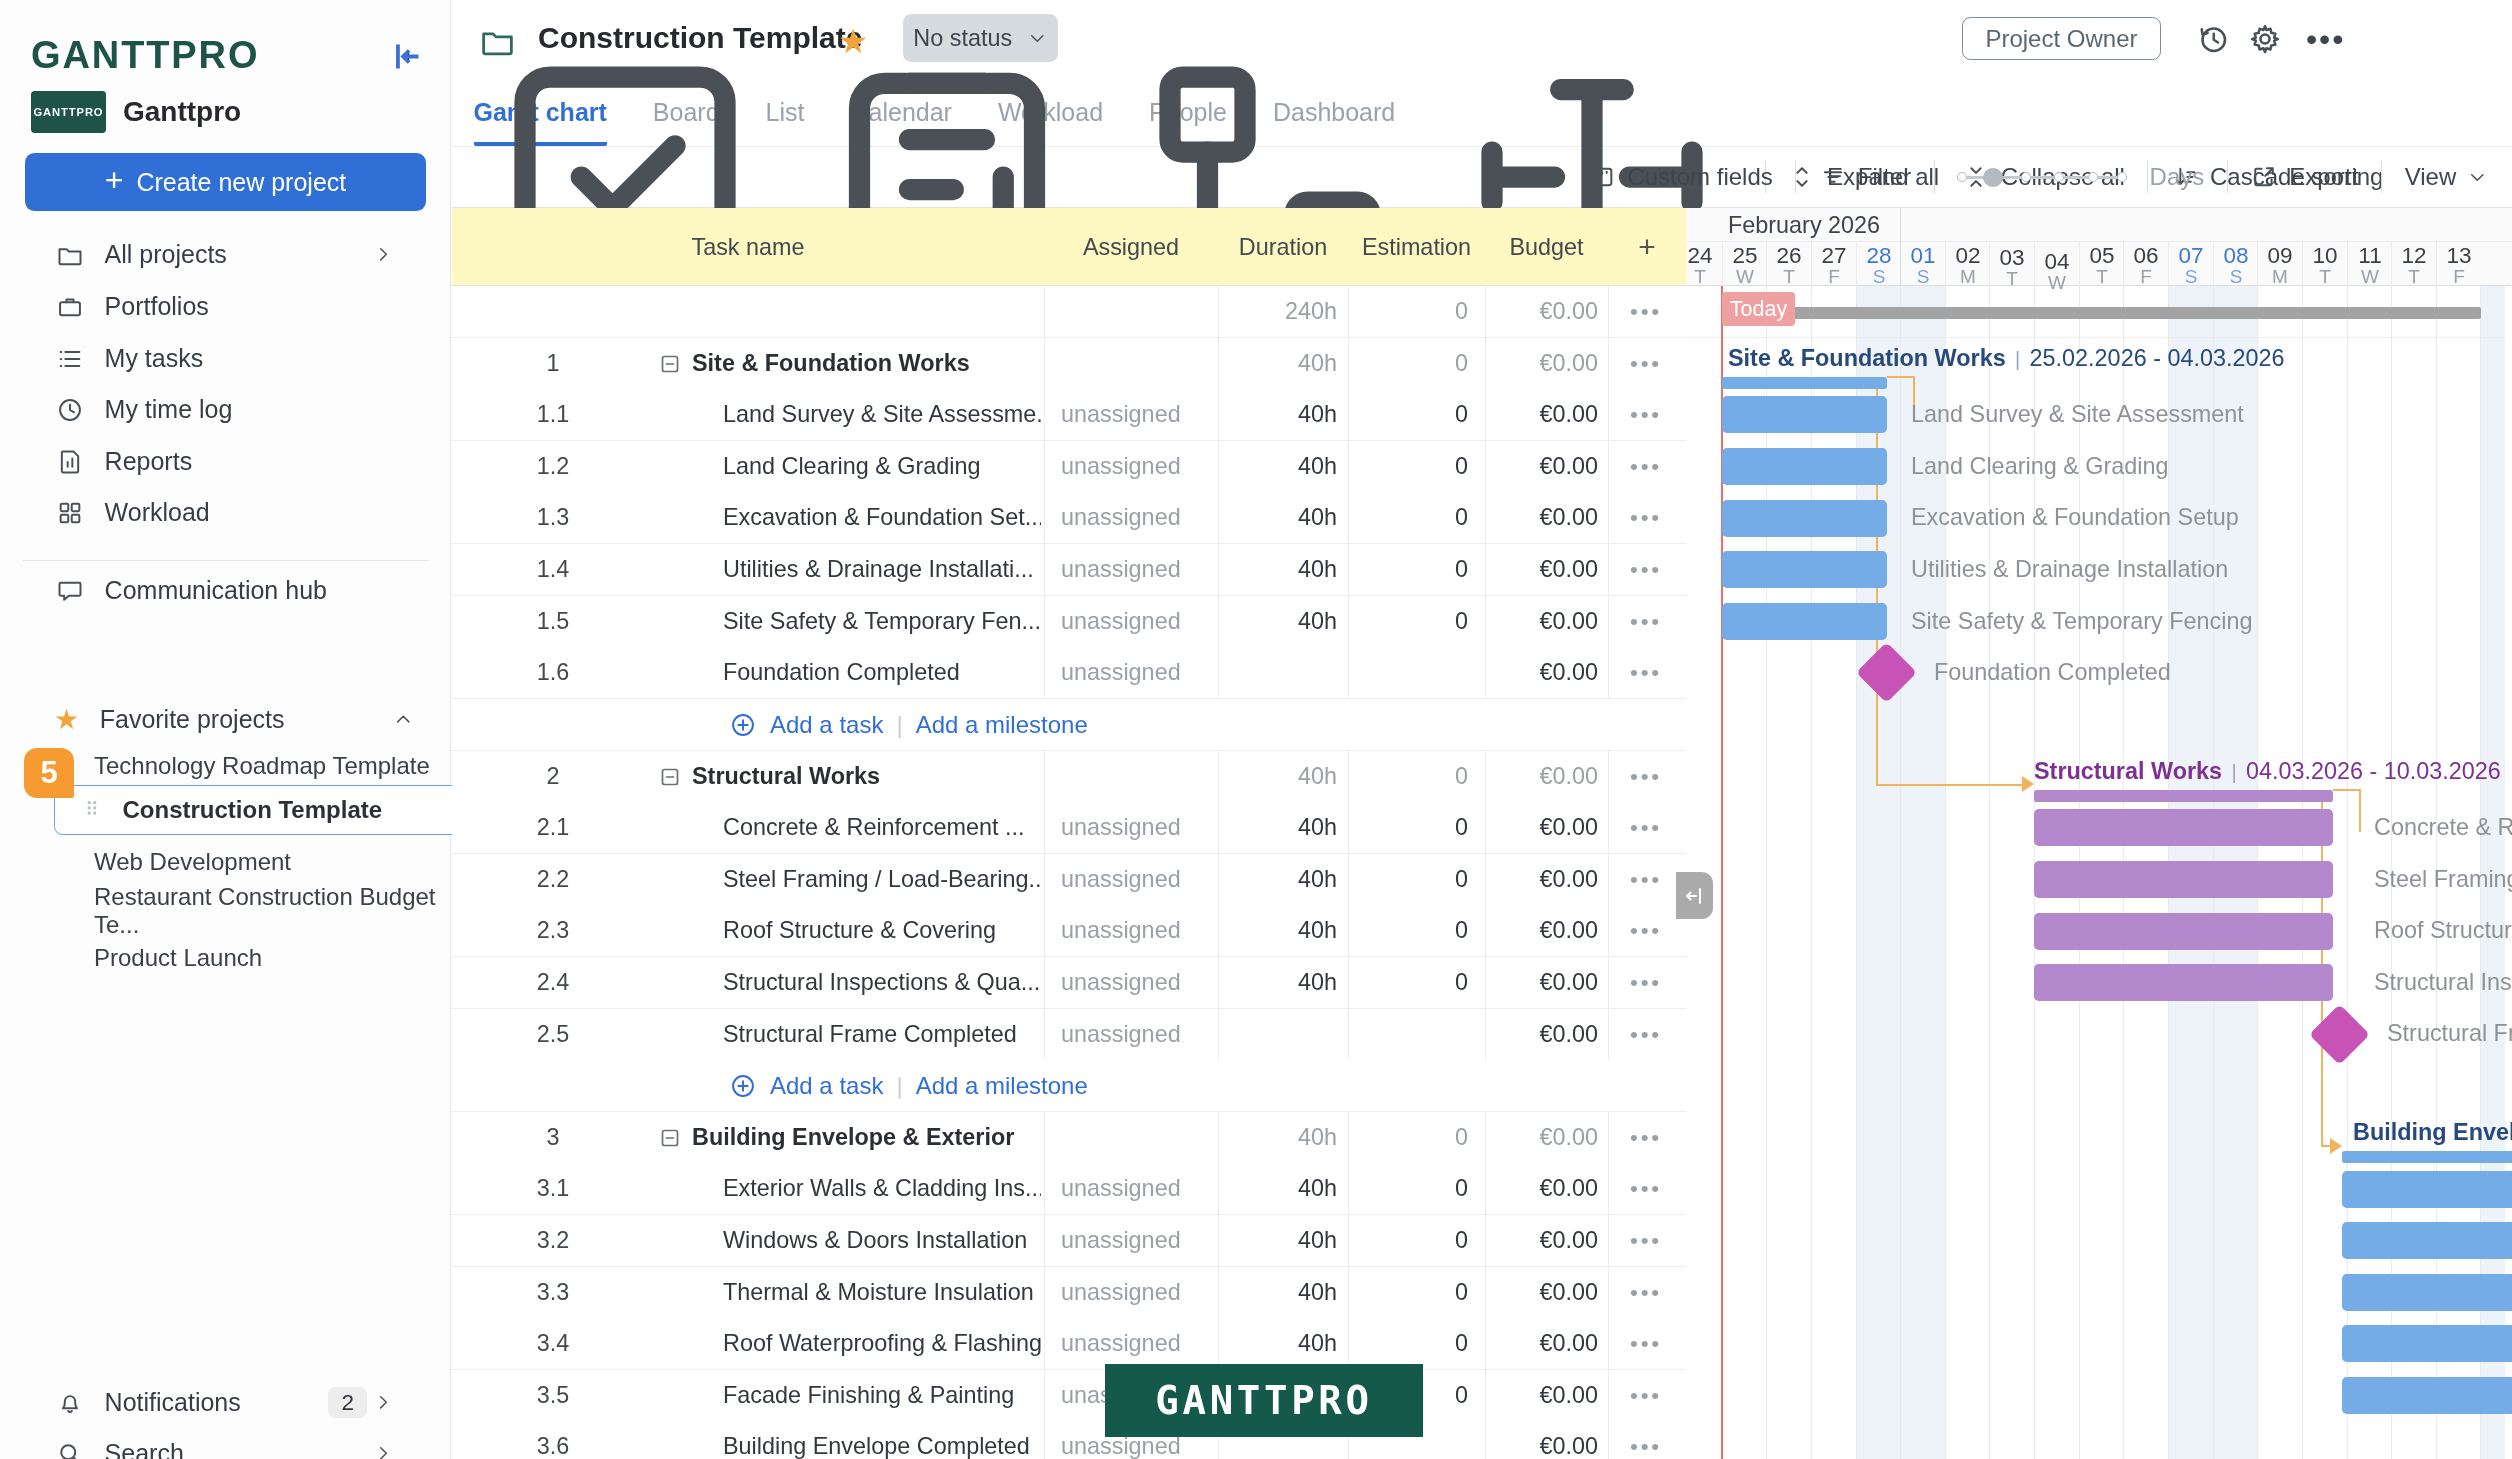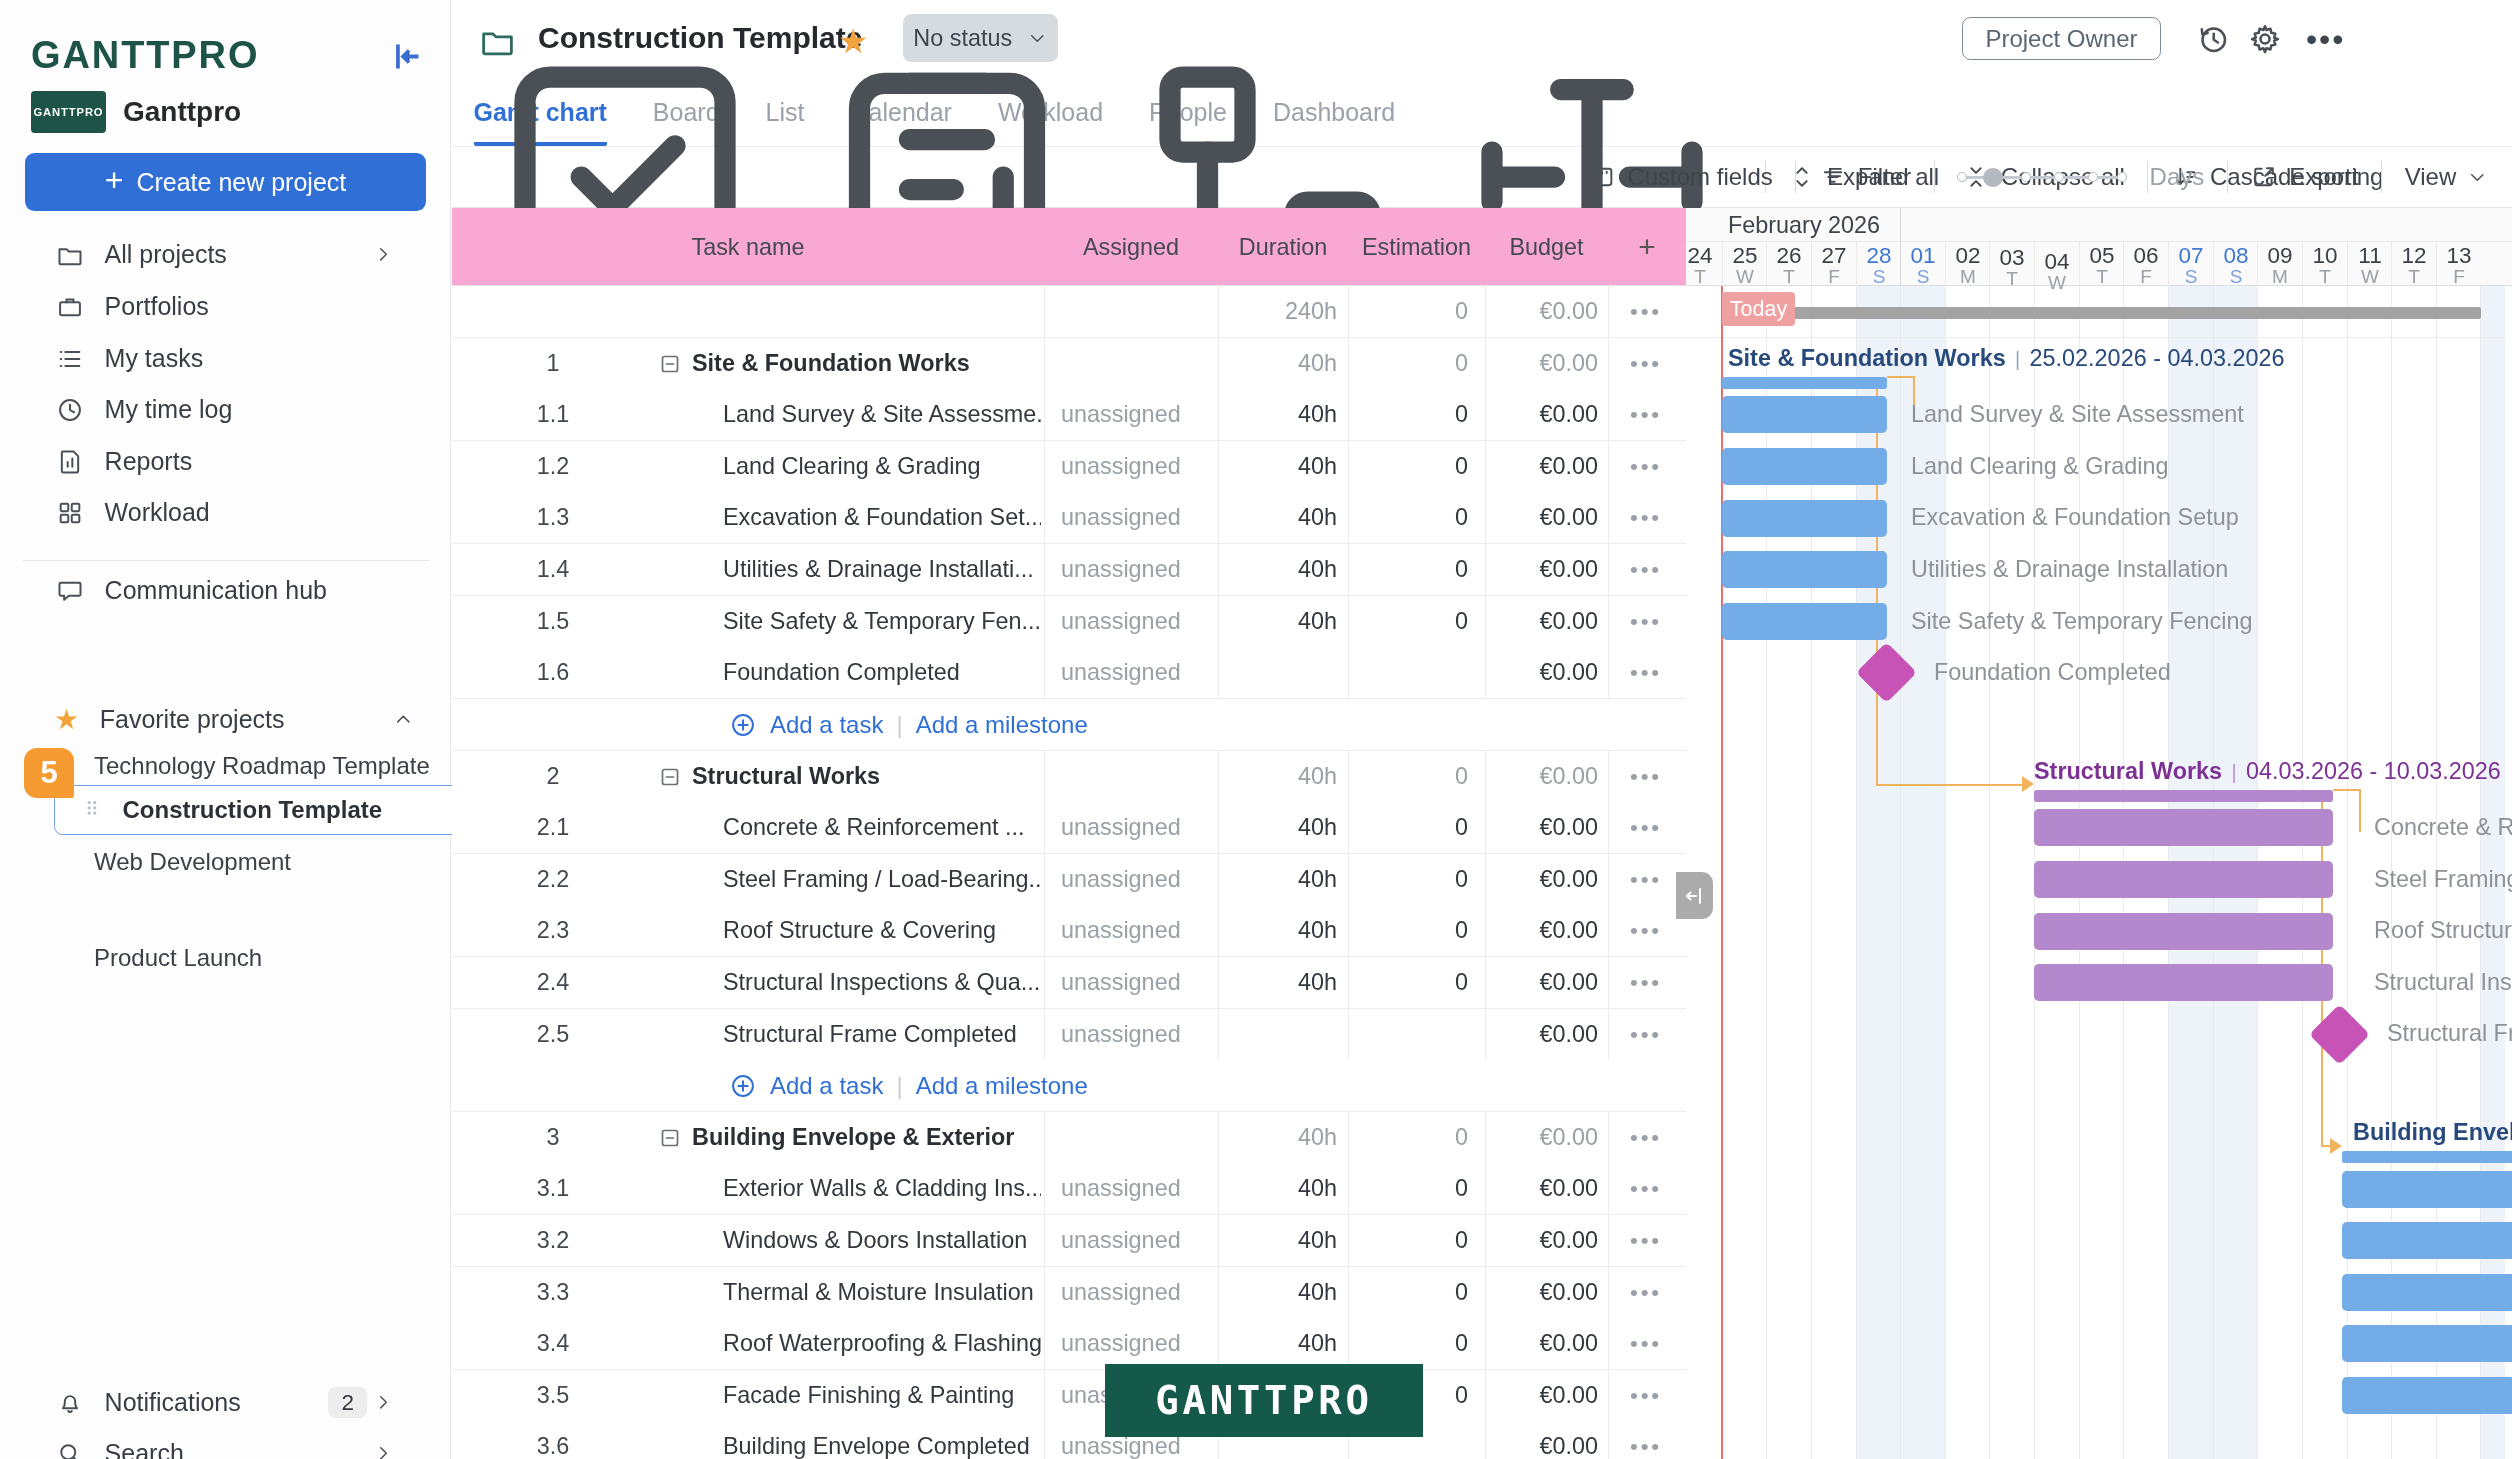--- a/index.html
+++ b/index.html
@@ -60,21 +60,21 @@
   .tb-right { position:absolute; right:24px; display:flex; align-items:center; gap:22.5px; }
   .tb-btn { display:flex; align-items:center; gap:11.2px; font-size:24px; color:#3f454d; cursor:pointer; white-space:nowrap; }
   .tb-btn .ic { width:28px; height:28px; }
   .tb-div { width:0.9px; height:32px; background:#dcdcdc; }
   #zoom-slider { display:flex; align-items:center; width:170px; height:19px; position:relative; cursor:pointer; }
   #zoom-slider .track { position:absolute; left:0; right:0; top:8.4px; height:2.8px; background:#c3c9cf; }
   .zdot { position:absolute; top:4.7px; width:10.3px; height:10.3px; border:1.9px solid #b3bac1; border-radius:50%; background:#fff; }
   .zdot.active { top:0; width:19.7px; height:19.7px; background:#b3bac1; border-color:#b3bac1; }
   #days-lbl { font-size:24px; color:#9aa1a9; }
   
-  #tbl-hdr { position:absolute; left:0; top:208px; width:1234px; height:78px; background:#f9a8d4; border-bottom:0.9px solid #e2e2e2; }
+  #tbl-hdr { position:absolute; left:0; top:208px; width:1234px; height:78px; background:#fef9c3; border-bottom:0.9px solid #e2e2e2; }
   .th { position:absolute; top:0; height:78px; display:flex; align-items:center; justify-content:center; font-size:23.4px; color:#44494f; }
   .col-line { position:absolute; top:0; width:0.9px; background:#ededed; }
   #tbl-body { position:absolute; left:0; top:286px; width:1234px; height:1174px; }
   .trow { position:absolute; left:0; width:1234px; border-bottom:0.9px solid #ededed; background:#fff; }
   .cell-txt { position:absolute; display:flex; align-items:center; height:100%; font-size:23.4px; color:#33383e; white-space:nowrap; overflow:hidden; }
   .gray { color:#9aa0a6; }
   .right { justify-content:flex-end; }
   .rdots { letter-spacing:2.8px; color:#9aa0a6; font-size:22.5px; cursor:pointer; justify-content:center; }
   .add-row-inner { display:flex; align-items:center; gap:13px; height:100%; padding-left:277px; font-size:24px; color:#2f6fd6; cursor:pointer; }
   .add-sep { color:#c9cdd2; }
@@ -207,20 +207,23 @@
     <div id="badge-5">5</div>
     <div class="fav-item" style="top:742px">
       <span>Technology Roadmap Template</span>
     </div>
     <div id="fav-selected">
       <span class="dots">⠿</span>
       <span class="lbl">Construction Template</span>
     </div>
     <div class="fav-item" style="top:838px">
       <span>Web Development</span>
+    </div>
+    <div class="fav-item" style="top:887px">
+      <span>Restaurant Construction Budget Te...</span>
     </div>
     <div class="fav-item" style="top:934px">
       <span>Product Launch</span>
     </div>
 
     <div class="side-item" style="top:1377px">
       <span class="ic">
           <svg viewBox="0 0 24 24" width="100%" height="100%">
             <path d="M6 16.5 h12 c-1.6-1.6-1.6-4-1.6-6 a4.4 4.4 0 0 0 -8.8 0 c0 2 0 4.4-1.6 6z M10.5 19 a1.8 1.8 0 0 0 3 0"></path>
           </svg>

